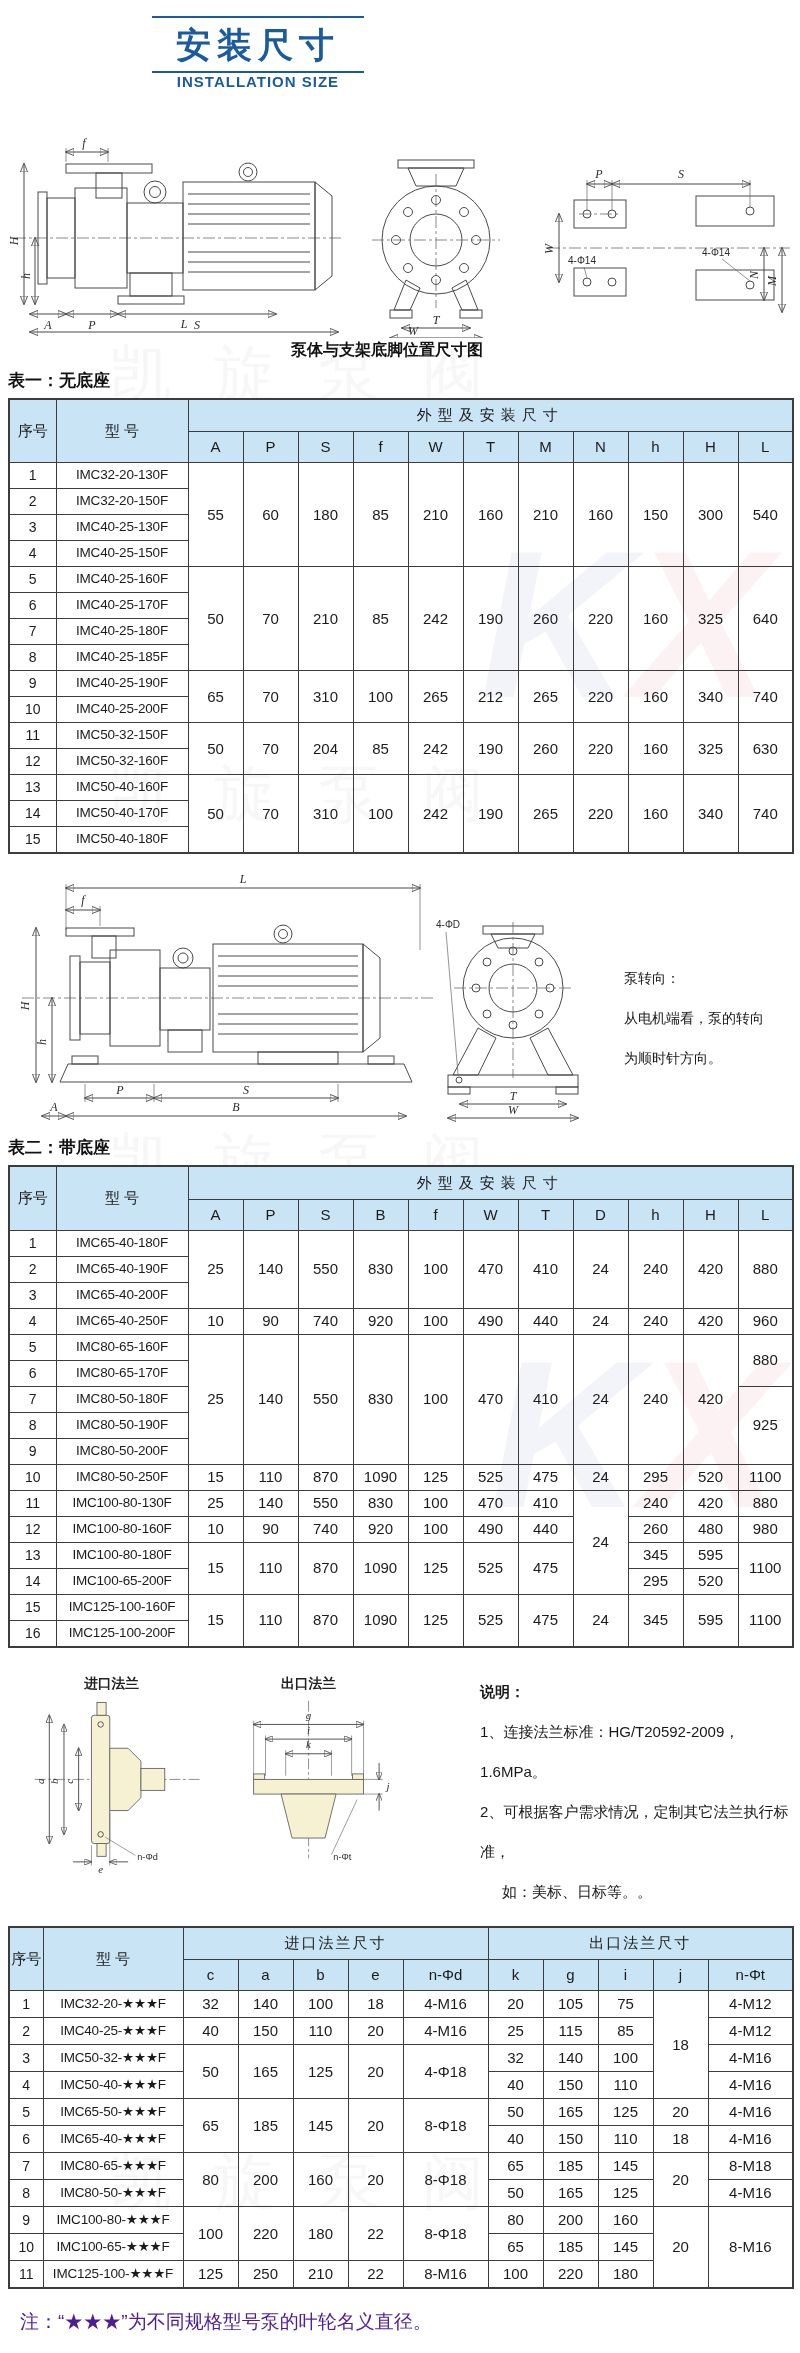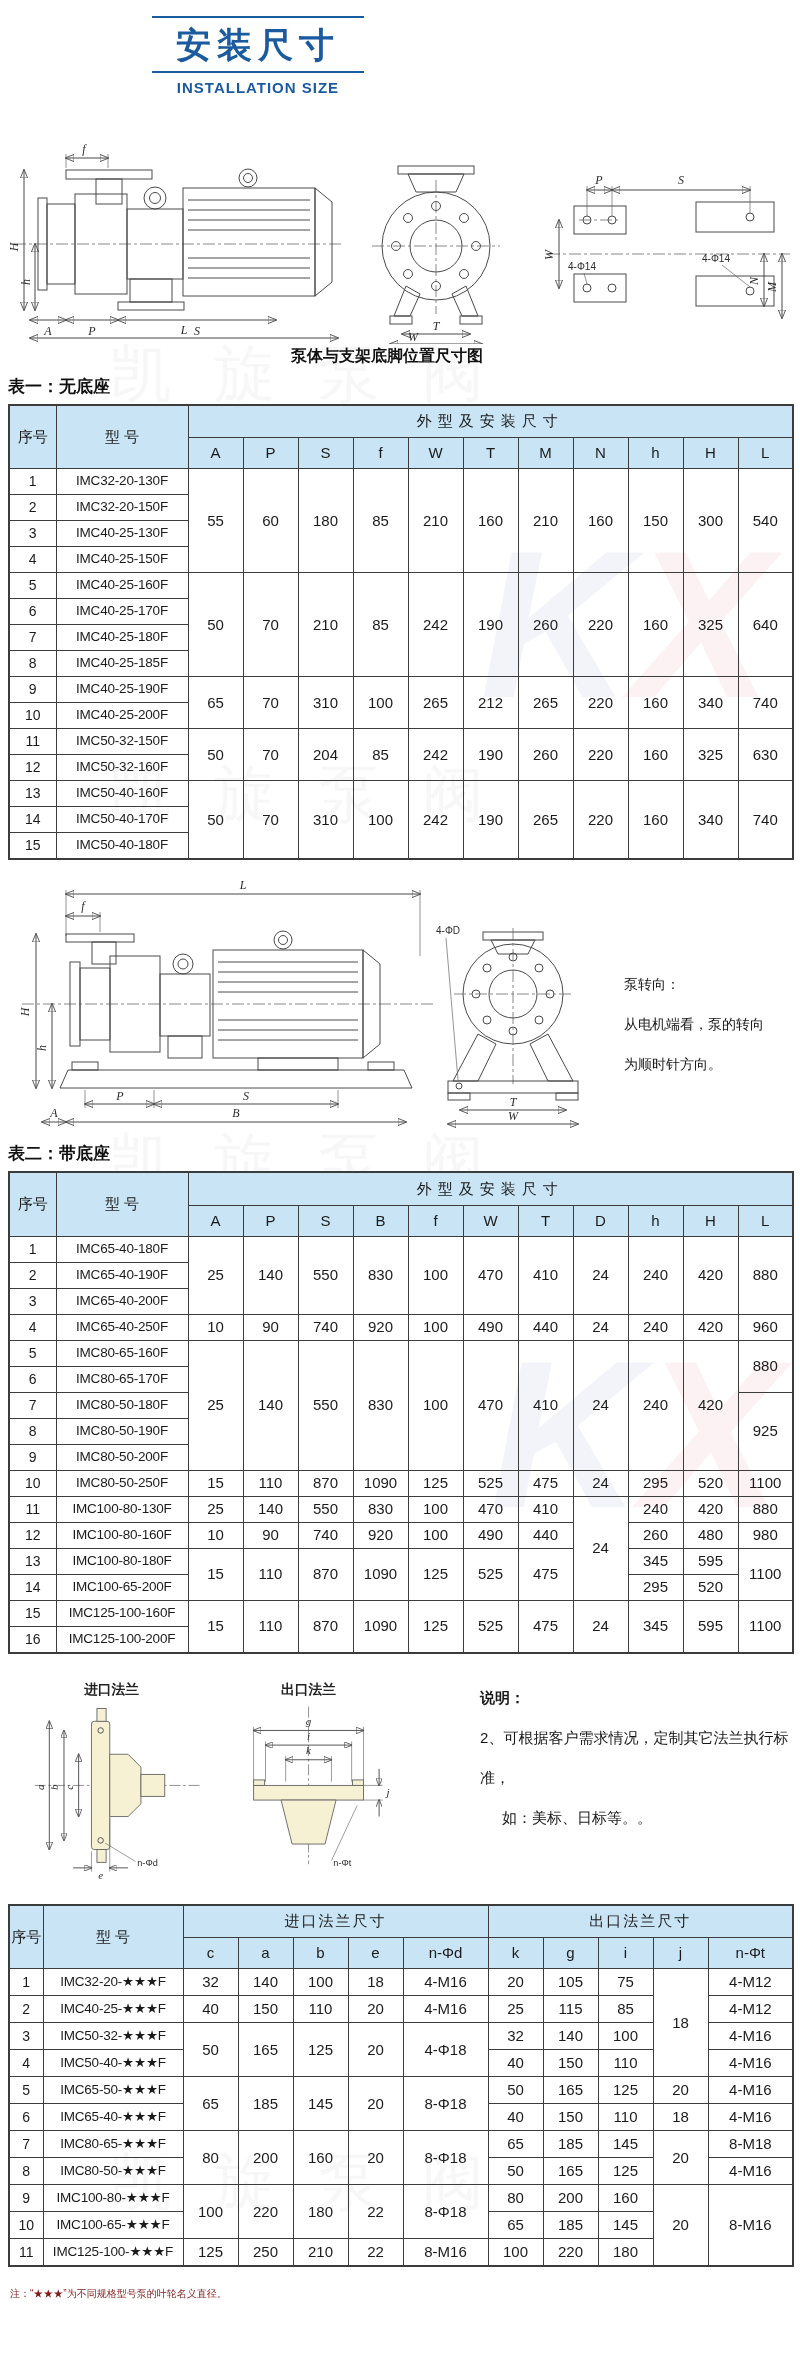--- a/index.html
+++ b/index.html
@@ -3,21 +3,21 @@
 <meta charset="utf-8">
 <style>
   html,body{margin:0;padding:0;background:#fff;}
   body{width:800px;min-height:2353px;position:relative;overflow:hidden;
        font-family:"Liberation Sans",sans-serif;color:#1c1c1c;}
   
   .title-wrap{width:212px;margin:16px 0 0 152px;text-align:center;}
   .title-rule{height:0;border-top:2px solid #1a5a9e;}
   .page-title{font-size:35px;font-weight:bold;color:#1a5a9e;letter-spacing:6px;
               padding:8px 0 6px 0;line-height:1.1;}
-  .page-sub{font-size:15px;font-weight:bold;color:#1a5a9e;letter-spacing:1px;padding-top:6px;}
+  .page-sub{font-size:15px;font-weight:bold;color:#1a5a9e;letter-spacing:1px;}
   
   svg{display:block;}
   .tech line,.tech path,.tech rect,.tech circle,.tech polygon,.tech polyline
       {stroke:#4a4a4a;fill:none;stroke-width:1;}
   .tech .cl{stroke-dasharray:12 3 3 3;stroke-width:.8;stroke:#6a6a6a;}
   .tech .dim{stroke:#333;stroke-width:.9;}
   .tech .ext{stroke:#666;stroke-width:.7;}
   .tech .fins{stroke-width:.8;}
   .tech text{fill:#2a2a2a;stroke:none;font:italic 12px "Liberation Serif",serif;}
   .tech text.small{font:10px "Liberation Sans",sans-serif;}
@@ -39,21 +39,21 @@
   .t1 td,.t2 td{height:25px;}
   .t3 td{height:26px;}
   td.c-model{font-size:13.5px;letter-spacing:-0.2px;}
   td.c-seq{font-size:14px;}
   
   .flange-row{display:flex;margin-top:14px;}
   .flange-notes{padding:10px 10px 0 2px;font-size:15px;color:#181818;line-height:40px;}
   .flange-notes .nt{font-weight:bold;}
   .flange-notes .indent{padding-left:22px;}
   
-  .footnote{margin:20px 0 0 10px;font-size:10px;color:#7f1d1d;}
+  .footnote{margin:20px 0 0 20px;font-size:19px;color:#4c1d95;}
   
   .wm{position:absolute;pointer-events:none;white-space:nowrap;z-index:0;}
   .wm-text{font-size:62px;letter-spacing:42px;color:rgba(60,60,60,0.045);}
   .wm-logo{font-size:210px;font-weight:bold;font-style:italic;line-height:1;}
   .wm-logo .k{color:rgba(35,75,165,0.06);}
   .wm-logo .x{color:rgba(205,40,50,0.06);}
   .content{position:relative;z-index:1;}
 </style>
 </head>
 <body>
@@ -656,20 +656,21 @@
           <line class="ext" x1="145" y1="134" x2="166" y2="134"></line>
         <line class="dim" x1="162" y1="100" x2="162" y2="118" marker-end="url(#ah)"></line>
         <line class="dim" x1="162" y1="152" x2="162" y2="134" marker-end="url(#ah)"></line>
         <text x="170" y="130">j</text>
         <text class="small" x="112" y="206">n-Φt</text>
         <line class="ext" x1="110" y1="200" x2="138" y2="140"></line>
       </g>
     </svg>
     <div class="flange-notes">
       <div class="nt">说明：</div>
+      <div>1、连接法兰标准：HG/T20592-2009，1.6MPa。</div>
       <div>2、可根据客户需求情况，定制其它法兰执行标准，</div>
       <div class="indent">如：美标、日标等。。</div>
     </div>
   </div>
 
   <table class="t3" style="margin-top:14px">
     <colgroup>
       <col style="width:34px">
         <col style="width:140px">
       <col style="width:55px">

